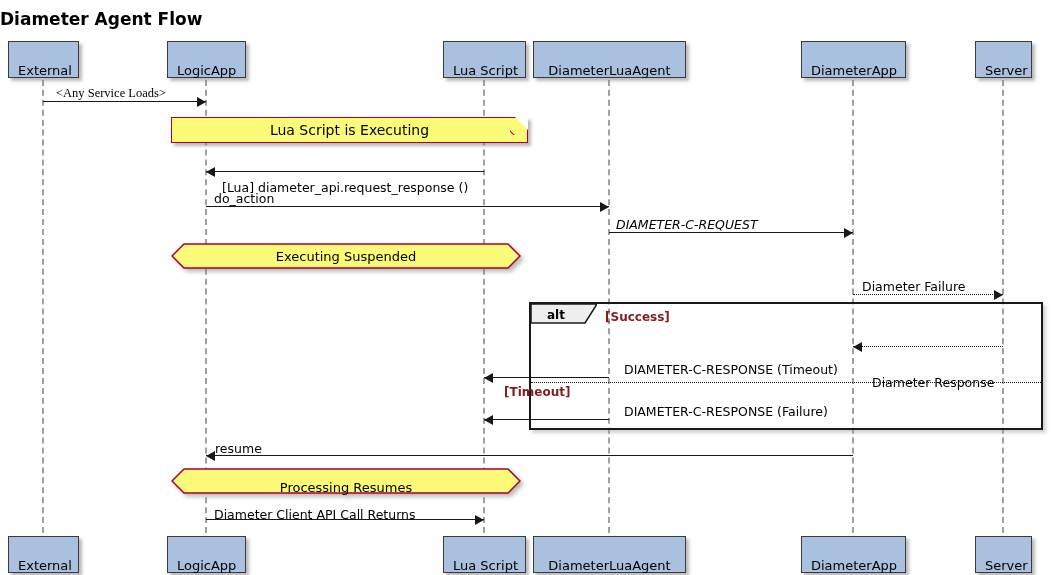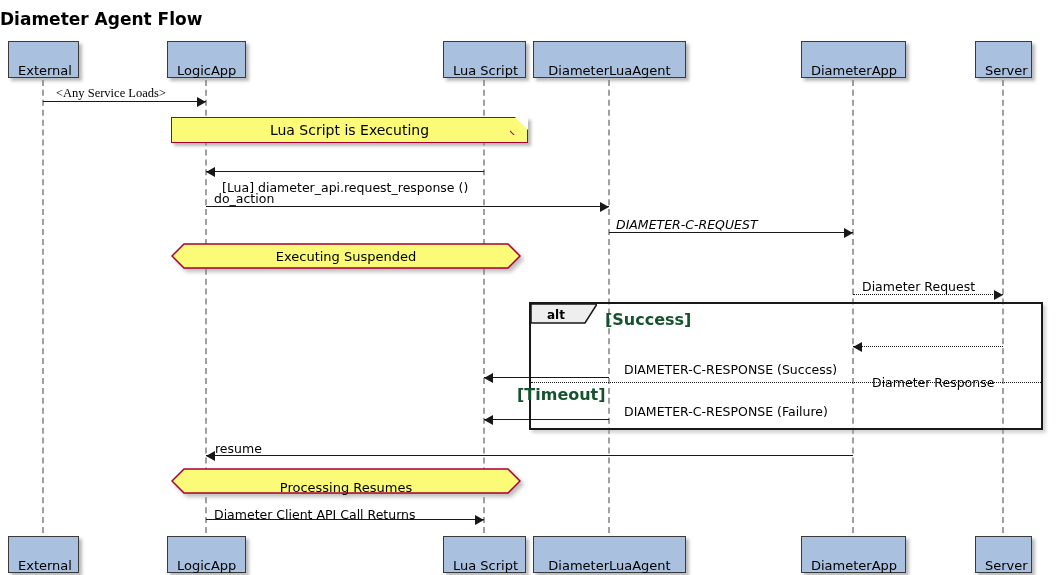--- a/index.html
+++ b/index.html
@@ -168,23 +168,23 @@
   }
   .group-label {
     position: absolute;
     font-size: 12px;
     font-weight: bold;
     color: #000000;
     white-space: nowrap;
   }
   .group-cond {
     position: absolute;
-    font-size: 16px;
+    font-size: 12px;
     font-weight: bold;
-    color: #14532d;
+    color: #7f1d1d;
     white-space: nowrap;
   }
   .group-divider {
     position: absolute;
     height: 0;
     border-top: 1px dotted #181818;
   }
 </style>
 </head>
 <body>
@@ -219,27 +219,27 @@
       <div class="arrow-l" style="top: 167px; left: 206px;"></div>
       <div class="msg-label" style="left: 222px; top: 164px; margin-top: 16px;">[Lua] diameter_api.request_response ()</div>
       <div class="msg-line" style="left: 206px; width: 403px; top: 206px;"></div>
       <div class="arrow-r" style="top: 202px; left: 600px;"></div>
       <div class="msg-label" style="left: 214px; top: 191px;">do_action</div>
       <div class="msg-line" style="left: 609px; width: 244px; top: 232px;"></div>
       <div class="arrow-r" style="top: 228px; left: 844px;"></div>
       <div class="msg-label" style="left: 616px; top: 217px; font-style: italic;">DIAMETER-C-REQUEST</div>
       <div class="msg-line dotted" style="left: 853px; width: 150px; top: 294px;"></div>
       <div class="arrow-r" style="top: 290px; left: 994px;"></div>
-      <div class="msg-label" style="left: 862px; top: 279px;">Diameter Request</div>
+      <div class="msg-label" style="left: 862px; top: 279px;">Diameter Failure</div>
       <div class="msg-line dotted" style="left: 853px; width: 150px; top: 346px;"></div>
       <div class="arrow-l" style="top: 342px; left: 853px;"></div>
       <div class="msg-label" style="left: 872px; top: 331px; margin-top: 44px;">Diameter Response</div>
       <div class="msg-line" style="left: 484px; width: 125px; top: 377px;"></div>
       <div class="arrow-l" style="top: 373px; left: 484px;"></div>
-      <div class="msg-label" style="left: 624px; top: 362px;">DIAMETER-C-RESPONSE (Success)</div>
+      <div class="msg-label" style="left: 624px; top: 362px;">DIAMETER-C-RESPONSE (Timeout)</div>
       <div class="msg-line" style="left: 484px; width: 125px; top: 419px;"></div>
       <div class="arrow-l" style="top: 415px; left: 484px;"></div>
       <div class="msg-label" style="left: 624px; top: 404px;">DIAMETER-C-RESPONSE (Failure)</div>
       <div class="msg-line" style="left: 206px; width: 647px; top: 455px;"></div>
       <div class="arrow-l" style="top: 451px; left: 206px;"></div>
       <div class="msg-label" style="left: 215px; top: 441px;">resume</div>
       <div class="msg-line" style="left: 206px; width: 278px; top: 519px;"></div>
       <div class="arrow-r" style="top: 515px; left: 475px;"></div>
       <div class="msg-label" style="left: 214px; top: 507px;">Diameter Client API Call Returns</div>
     </div>
@@ -268,21 +268,21 @@
     </div>
 
   <div id="groups">
       <div class="group-frame" style="left: 529px; top: 302px; width: 514px; height: 128px;"></div>
       <div style="position: absolute; left: 531px; top: 304px; width: 66px; height: 20px;"><svg width="66" height="20">
           <polygon points="0,0 66,0 54,19 0,19" fill="#EEEEEE" stroke="#181818" stroke-width="1.5"></polygon>
         </svg></div>
       <div class="group-label" style="left: 547px; top: 308px;">alt</div>
       <div class="group-cond" style="left: 605px; top: 310px;">[Success]</div>
       <div class="group-divider" style="left: 531px; width: 510px; top: 382px;"></div>
-      <div class="group-cond" style="left: 517px; top: 385px;">[Timeout]</div>
+      <div class="group-cond" style="left: 504px; top: 385px;">[Timeout]</div>
     </div>
 
   <div id="participants-bottom">
       <div class="participant" style="left: 8px; width: 71px; top: 536px;">External</div>
       <div class="participant" style="left: 167px; width: 79px; top: 536px;">LogicApp</div>
       <div class="participant" style="left: 443px; width: 83px; top: 536px;">Lua Script</div>
       <div class="participant" style="left: 533px; width: 153px; top: 536px;">DiameterLuaAgent</div>
       <div class="participant" style="left: 801px; width: 105px; top: 536px;">DiameterApp</div>
       <div class="participant" style="left: 975px; width: 57px; top: 536px;">Server</div>
     </div>

